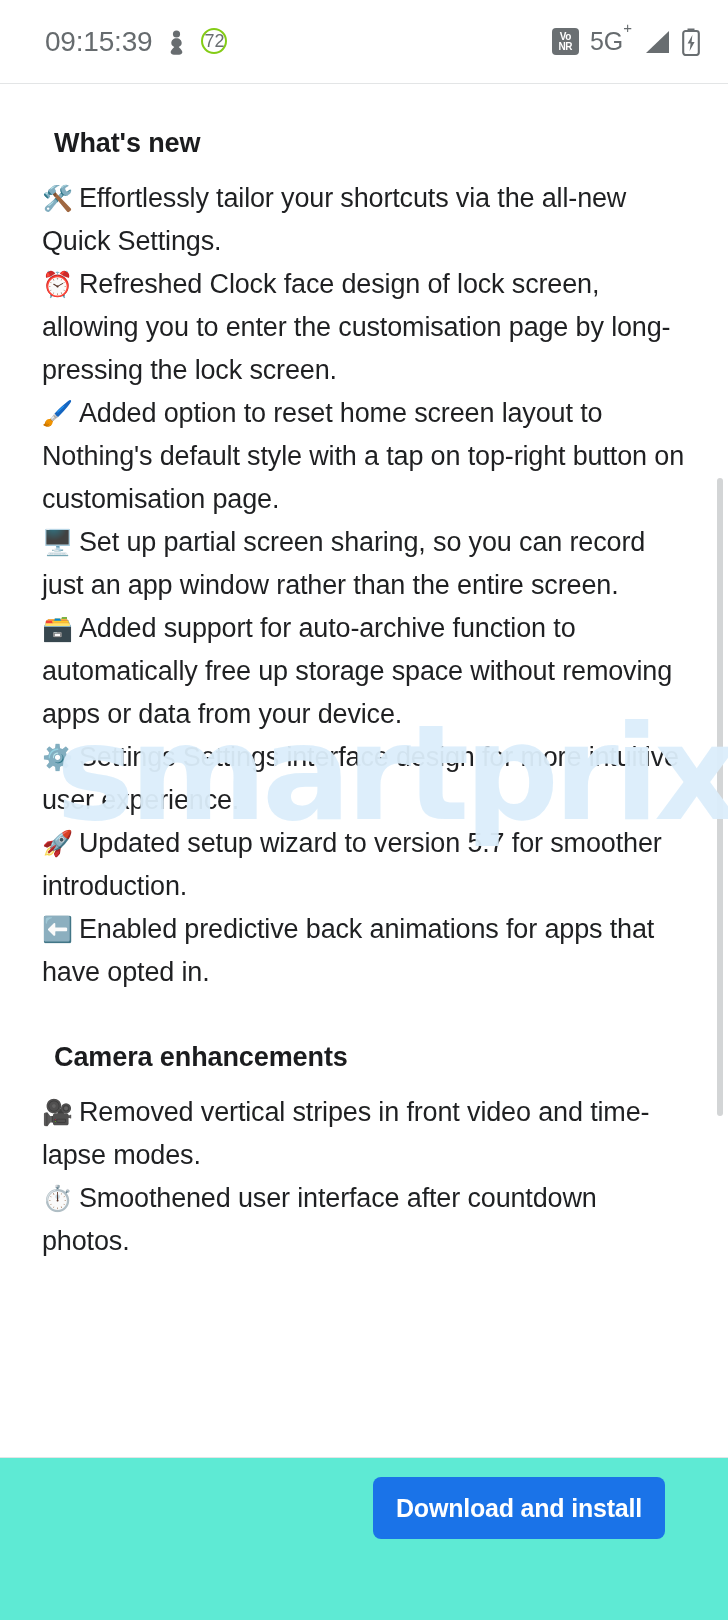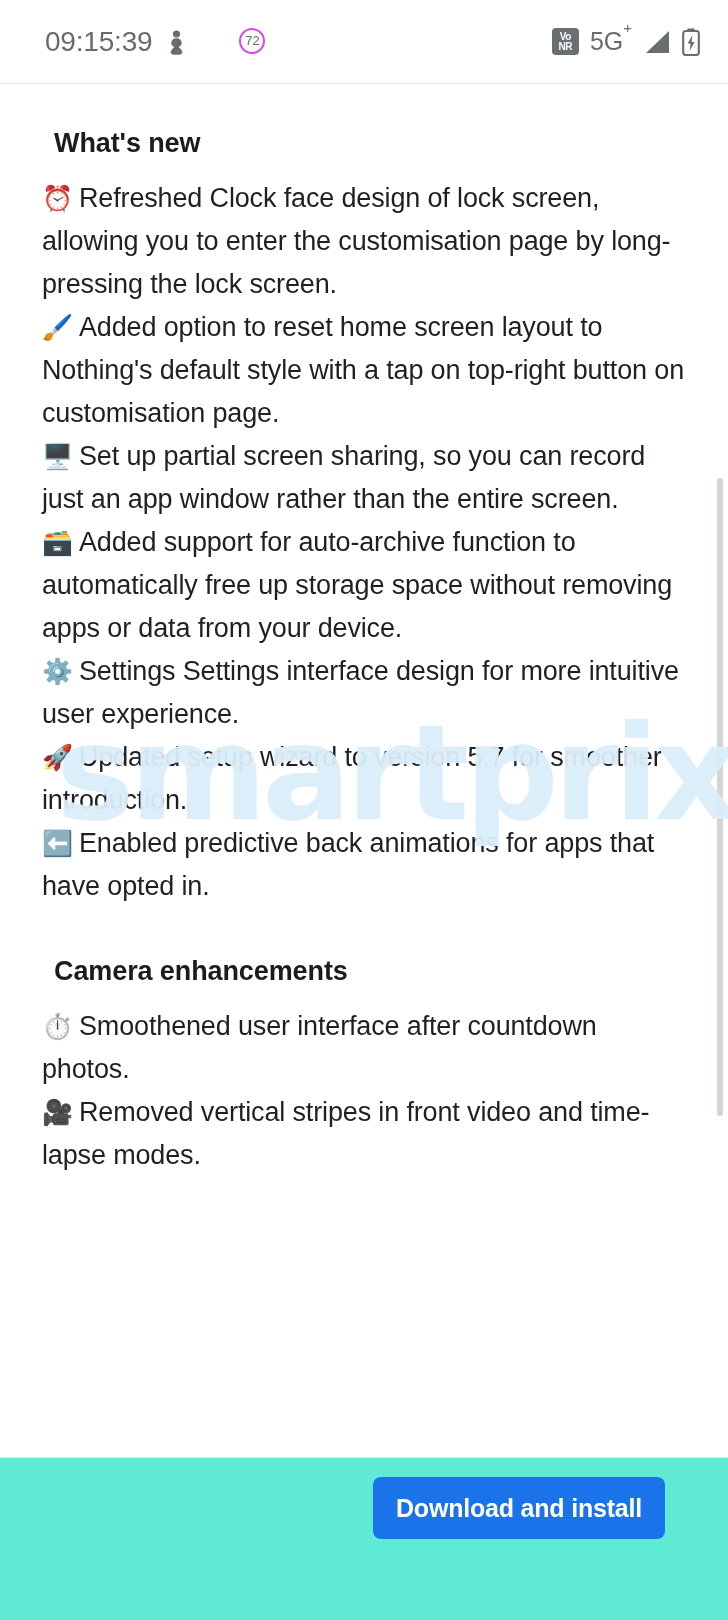--- a/index.html
+++ b/index.html
@@ -26,25 +26,24 @@
   }
   .sb-left { display:flex; gap:16px; }
   .sb-right { margin-left:auto; display:flex; align-items:center; gap:11px; }
   #clock {
     font-size:28px; font-weight:500; color:#666b6e;
     letter-spacing:-0.2px; line-height:1;
   }
   .sb-glyph { color:#686d70; display:flex; align-items:center; }
   #badge-72 {
     width:26px; height:26px; border-radius:50%;
-    border:2px solid #d946ef; color:#6a6f72;
-    font-size:13px; font-weight:500;
+    border:2px solid #84cc16; color:#6a6f72;
+    font-size:18px; font-weight:500;
     display:flex; align-items:center; justify-content:center;
     line-height:1;
-    margin-left:38px;
   }
   #vonr-badge {
     background:#6a6f72; color:#ffffff;
     border-radius:4px;
     width:27px; height:27px;
     display:flex; flex-direction:column;
     align-items:center; justify-content:center;
     font-size:10px; font-weight:700; line-height:10px;
     letter-spacing:-0.3px;
   }
@@ -174,34 +173,35 @@
     </div>
   </div>
 
   <div class="divider" id="divider-top"></div>
 
   <div id="content">
     <div id="sections-host">
         <div class="section">
           <h2 class="section-title">What's new</h2>
           <ul class="bullets">
+            <li><span class="emo">🛠️</span><span>Effortlessly tailor your shortcuts via the all-new Quick Settings.</span></li>
             <li><span class="emo">⏰</span><span>Refreshed Clock face design of lock screen, allowing you to enter the customisation page by long-pressing the lock screen.</span></li>
             <li><span class="emo">🖌️</span><span>Added option to reset home screen layout to Nothing's default style with a tap on top-right button on customisation page.</span></li>
             <li><span class="emo">🖥️</span><span>Set up partial screen sharing, so you can record just an app window rather than the entire screen.</span></li>
             <li><span class="emo">🗃️</span><span>Added support for auto-archive function to automatically free up storage space without removing apps or data from your device.</span></li>
             <li><span class="emo">⚙️</span><span>Settings Settings interface design for more intuitive user experience.</span></li>
             <li><span class="emo">🚀</span><span>Updated setup wizard to version 5.7 for smoother introduction.</span></li>
             <li><span class="emo">⬅️</span><span>Enabled predictive back animations for apps that have opted in.</span></li>
           </ul>
         </div>
         <div class="section">
           <h2 class="section-title">Camera enhancements</h2>
           <ul class="bullets">
+            <li><span class="emo">🎥</span><span>Removed vertical stripes in front video and time-lapse modes.</span></li>
             <li><span class="emo">⏱️</span><span>Smoothened user interface after countdown photos.</span></li>
-            <li><span class="emo">🎥</span><span>Removed vertical stripes in front video and time-lapse modes.</span></li>
           </ul>
         </div>
       </div>
   </div>
 
   <div id="watermark">
     <div class="wm-text">smartprix</div>
   </div>
 
   <div id="scrollbar-track"></div>

